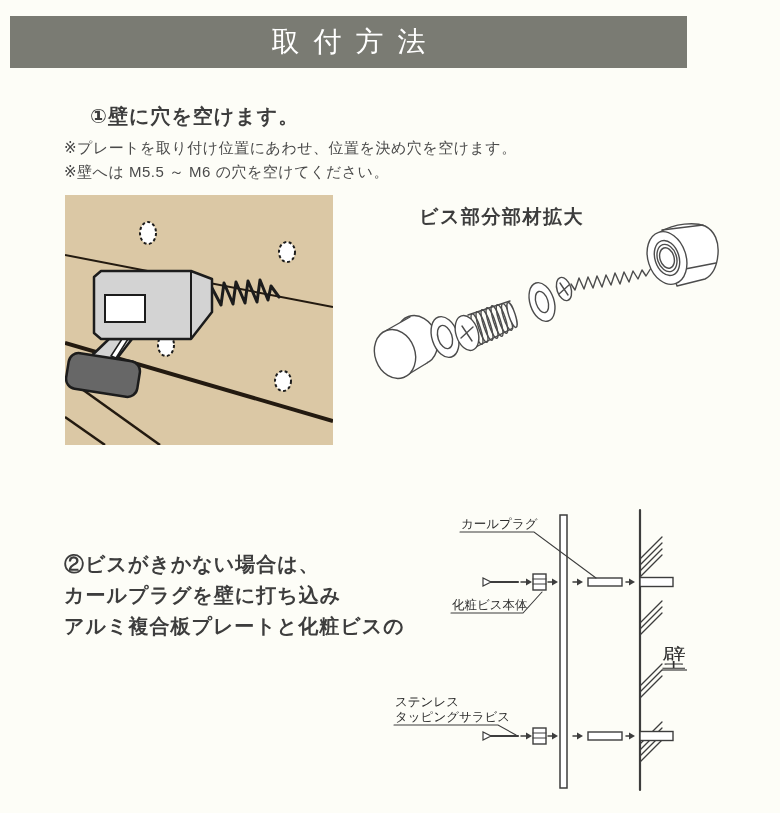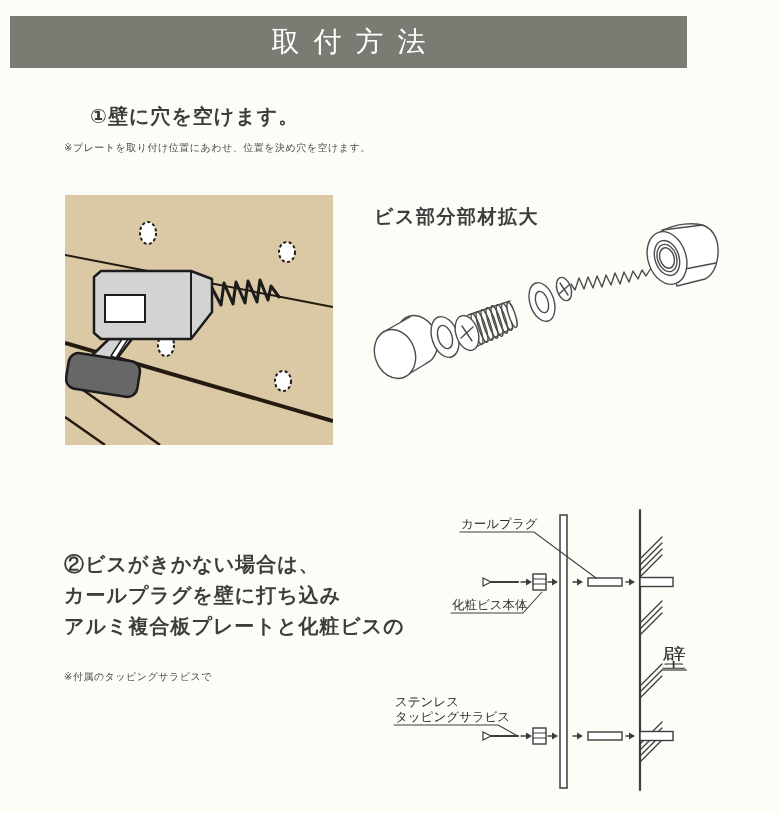--- a/index.html
+++ b/index.html
@@ -17,42 +17,43 @@
     display:flex;align-items:center;justify-content:center;
     font-size:28px;font-weight:500;letter-spacing:14px;text-indent:14px;
   }
   
   .step-heading{
     color:#3d3d3d;font-weight:700;font-size:20px;letter-spacing:1px;
     line-height:26px;
   }
   .step2-heading{line-height:31px;font-family:Liberation Serif, serif;}
   .note-lines{
-    color:#4a4a4a;font-size:10px;line-height:24px;letter-spacing:0.5px;
+    color:#4a4a4a;font-size:15px;line-height:24px;letter-spacing:0.5px;
   }
   .note-lines.tight{line-height:22px;}
   .exploded-title{
-    color:#3d3d3d;font-weight:700;font-size:19px;letter-spacing:1.5px;
+    color:#3d3d3d;font-weight:700;font-size:19px;letter-spacing:1.5px;margin-left:45px;
   }
   svg text{
     font-family:"Liberation Sans","DejaVu Sans",sans-serif;
     fill:#2e2e2e;
   }
 </style>
 </head>
 <body>
 
 <div class="abs header-bar">
   <span>取付方法</span>
 </div>
 
 <div class="abs step-heading" style="left:64px;top:103px;margin-left:26px;">①壁に穴を空けます。</div>
 
 <div class="abs note-lines" style="left:64px;top:136px;">
   <div>※プレートを取り付け位置にあわせ、位置を決め穴を空けます。</div>
+  <div>※壁へは M5.5 ～ M6 の穴を空けてください。</div>
 </div>
 
 <svg class="abs" style="left:65px;top:195px;" width="268" height="250" viewBox="0 0 268 250">
 
   <rect x="0" y="0" width="268" height="250" fill="#dbc8a5"></rect>
 
   <g stroke="#231a10" fill="none">
     <path d="M0,60 L268,112" stroke-width="2"></path>
     <path d="M0,148 L268,226" stroke-width="4"></path>
     <path d="M0,182 L95,250" stroke-width="2.5"></path>
@@ -137,21 +138,20 @@
   </g>
 </svg>
 
 <div class="abs step-heading step2-heading" style="left:64px;top:549px;">
   <div>②ビスがきかない場合は、</div>
   <div>カールプラグを壁に打ち込み</div>
   <div>アルミ複合板プレートと化粧ビスの</div>
 </div>
 
 <div class="abs note-lines tight" style="left:64px;top:666px;">
-  <div>※付属のタッピングサラビスで</div>
 </div>
 
 <svg class="abs" style="left:390px;top:505px;" width="320" height="300" viewBox="0 0 320 300">
   <g stroke="#3d3d3d" fill="none" stroke-linecap="round">
 
     <rect x="170" y="10" width="7" height="273" fill="#ffffff" stroke-width="1.5"></rect>
 
     <path d="M250,5 L250,285" stroke-width="2.2"></path>
 
     <g stroke-width="1.3">

